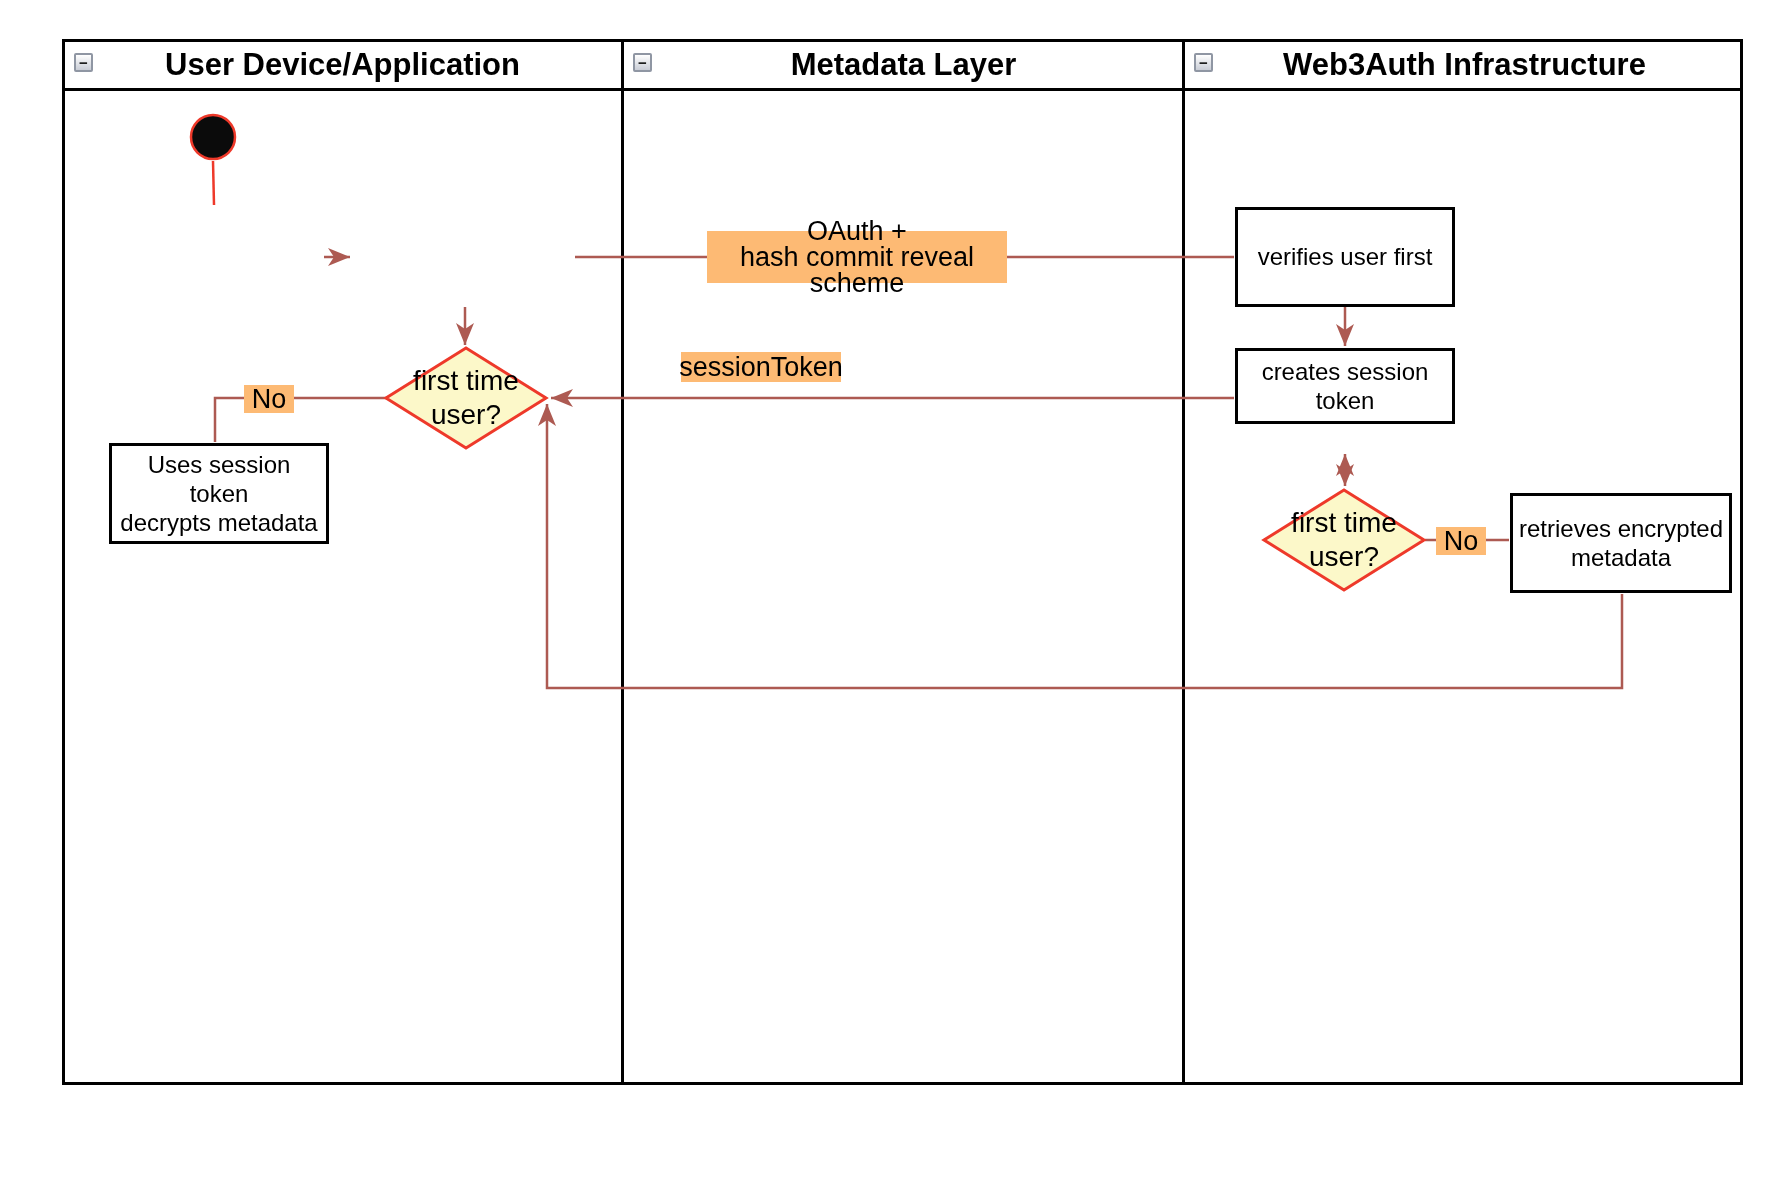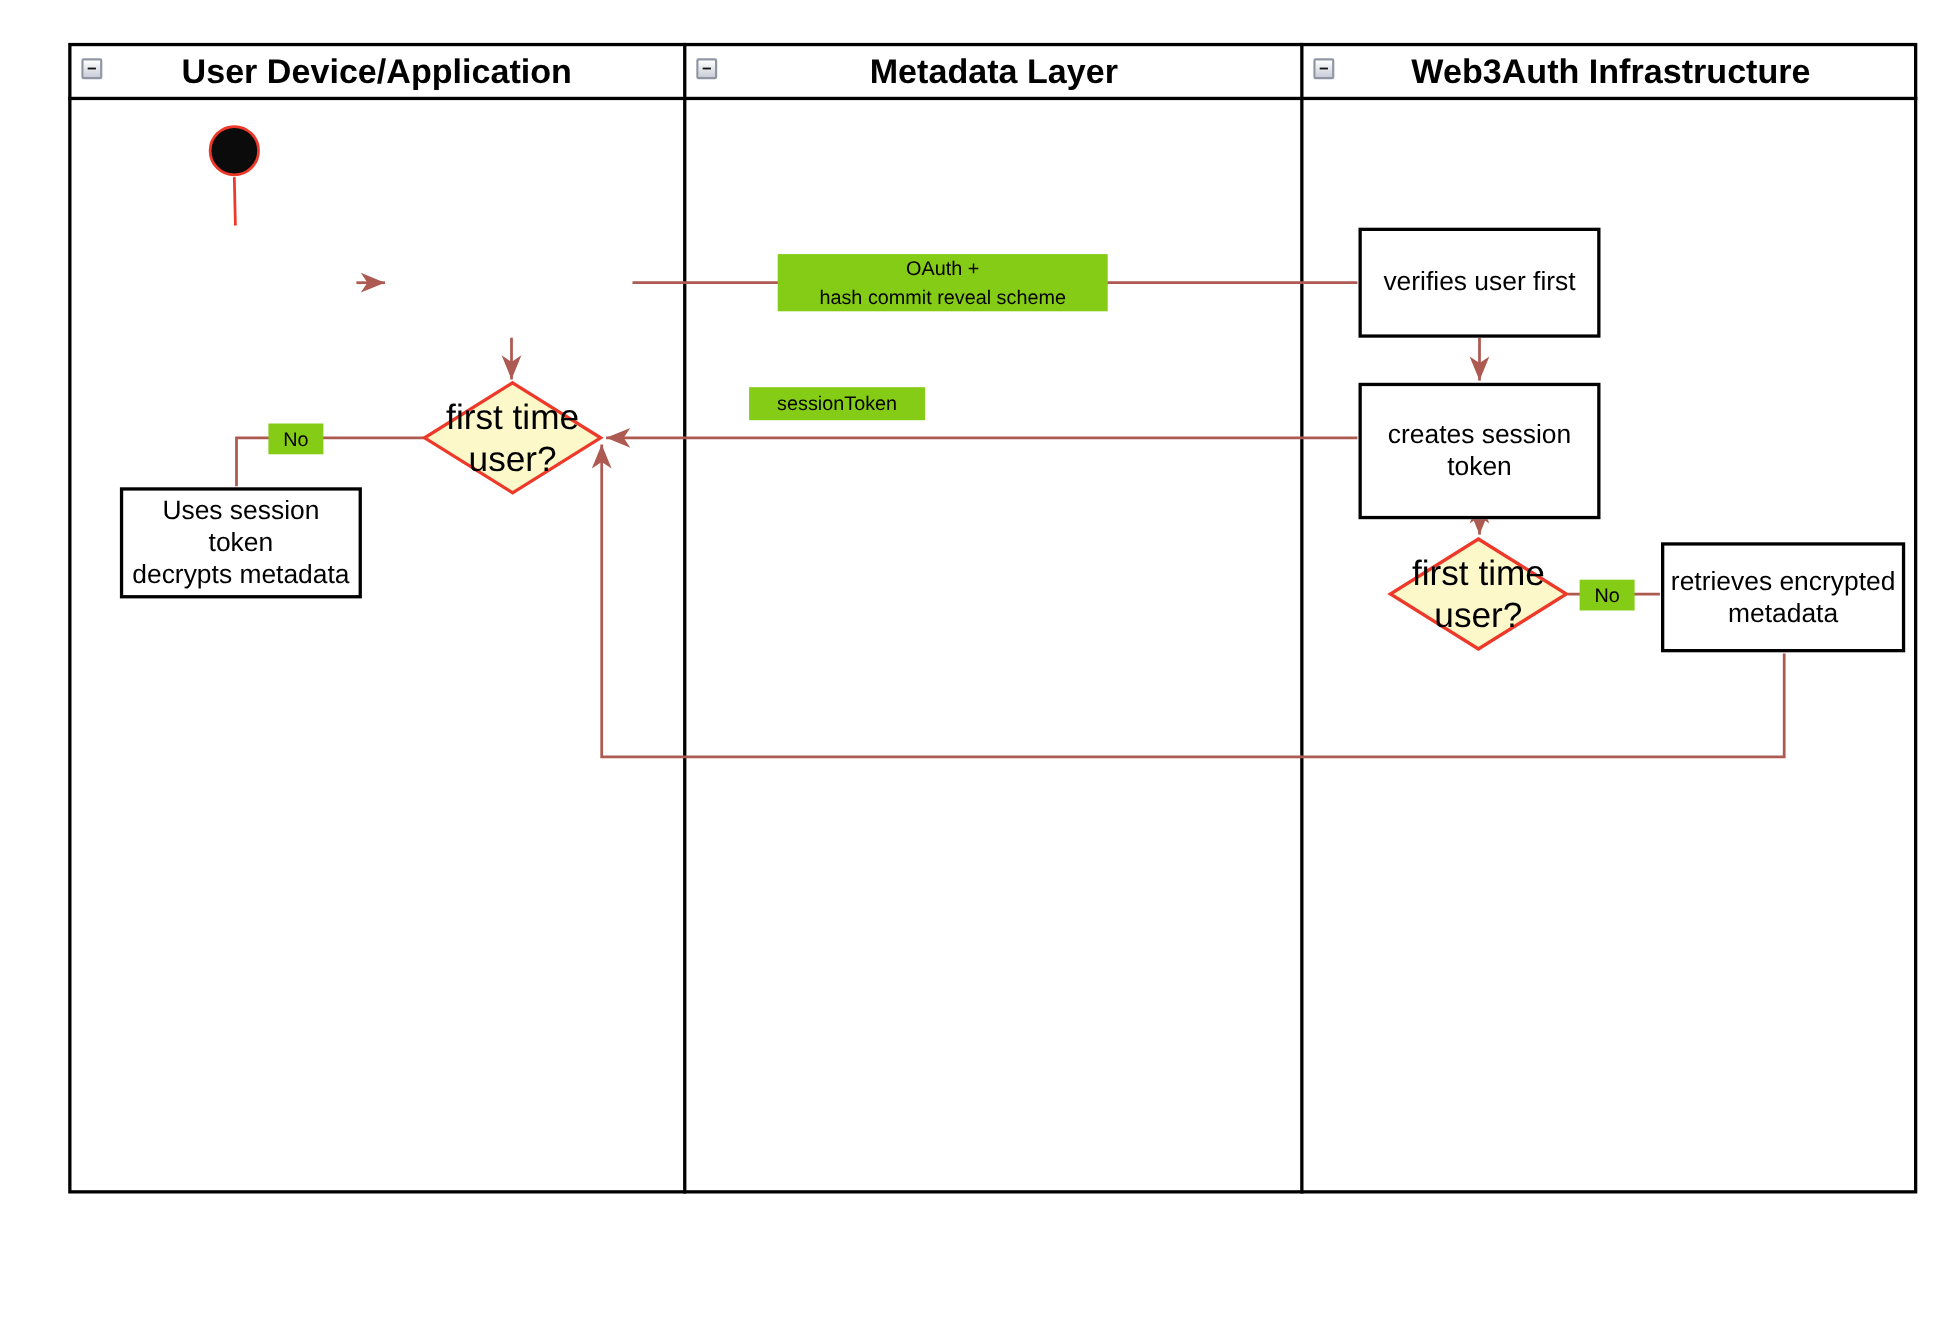--- a/index.html
+++ b/index.html
@@ -46,28 +46,28 @@
     border: 3px solid #000; box-sizing: border-box;
     display: flex; align-items: center; justify-content: center;
     text-align: center; white-space: pre-line;
     font-size: 24px; line-height: 1.22;
   }
   
   .edge-label {
     position: absolute;
     display: flex; align-items: center; justify-content: center;
     text-align: center; white-space: pre-line;
-    font-size: 18px; line-height: 26px;
-    background: #84cc16;
+    font-size: 27px; line-height: 26px;
+    background: #fdba74;
   }
   .diamond-label {
     position: absolute;
     display: flex; align-items: center; justify-content: center;
     text-align: center; white-space: pre-line;
-    font-size: 32px; line-height: 1.2;
+    font-size: 28px; line-height: 1.2;
   }
   svg.edge-layer {
     position: absolute; left: 0; top: 0; width: 1780px; height: 1202px;
   }
 </style>
 </head>
 <body>
 
 <div class="canvas">
 
@@ -114,21 +114,21 @@
 
     <polyline points="1622,594 1622,688 547,688 547,404" fill="none" stroke="#ad5a52" stroke-width="2.5" marker-end="url(#arr)"></polyline>
 
     <circle cx="213" cy="137" r="22" fill="#0b0b0b" stroke="#ee392a" stroke-width="2.5"></circle>
 
     <polygon points="466,348 546,398 466,448 386,398" stroke-width="3" stroke="#ee392a" fill="#fcf8c9"></polygon>
     <polygon points="1344,490 1424,540 1344,590 1264,540" stroke-width="3" stroke="#ee392a" fill="#fcf8c9"></polygon>
   </svg>
 
   <div class="node" style="left:1235px; top:207px; width:220px; height:100px">verifies user first</div>
-  <div class="node" style="left:1235px; top:348px; width:220px; height:124px">creates session
+  <div class="node" style="left:1235px; top:348px; width:220px; height:76px">creates session
 token</div>
   <div class="node" style="left:109px; top:443px; width:220px; height:101px">Uses session
 token
 decrypts metadata</div>
   <div class="node" style="left:1510px; top:493px; width:222px; height:100px">retrieves encrypted
 metadata</div>
 
   <div class="diamond-label" style="left:386px; top:348px; width:160px; height:100px">first time
 user?</div>
   <div class="diamond-label" style="left:1264px; top:490px; width:160px; height:100px">first time

